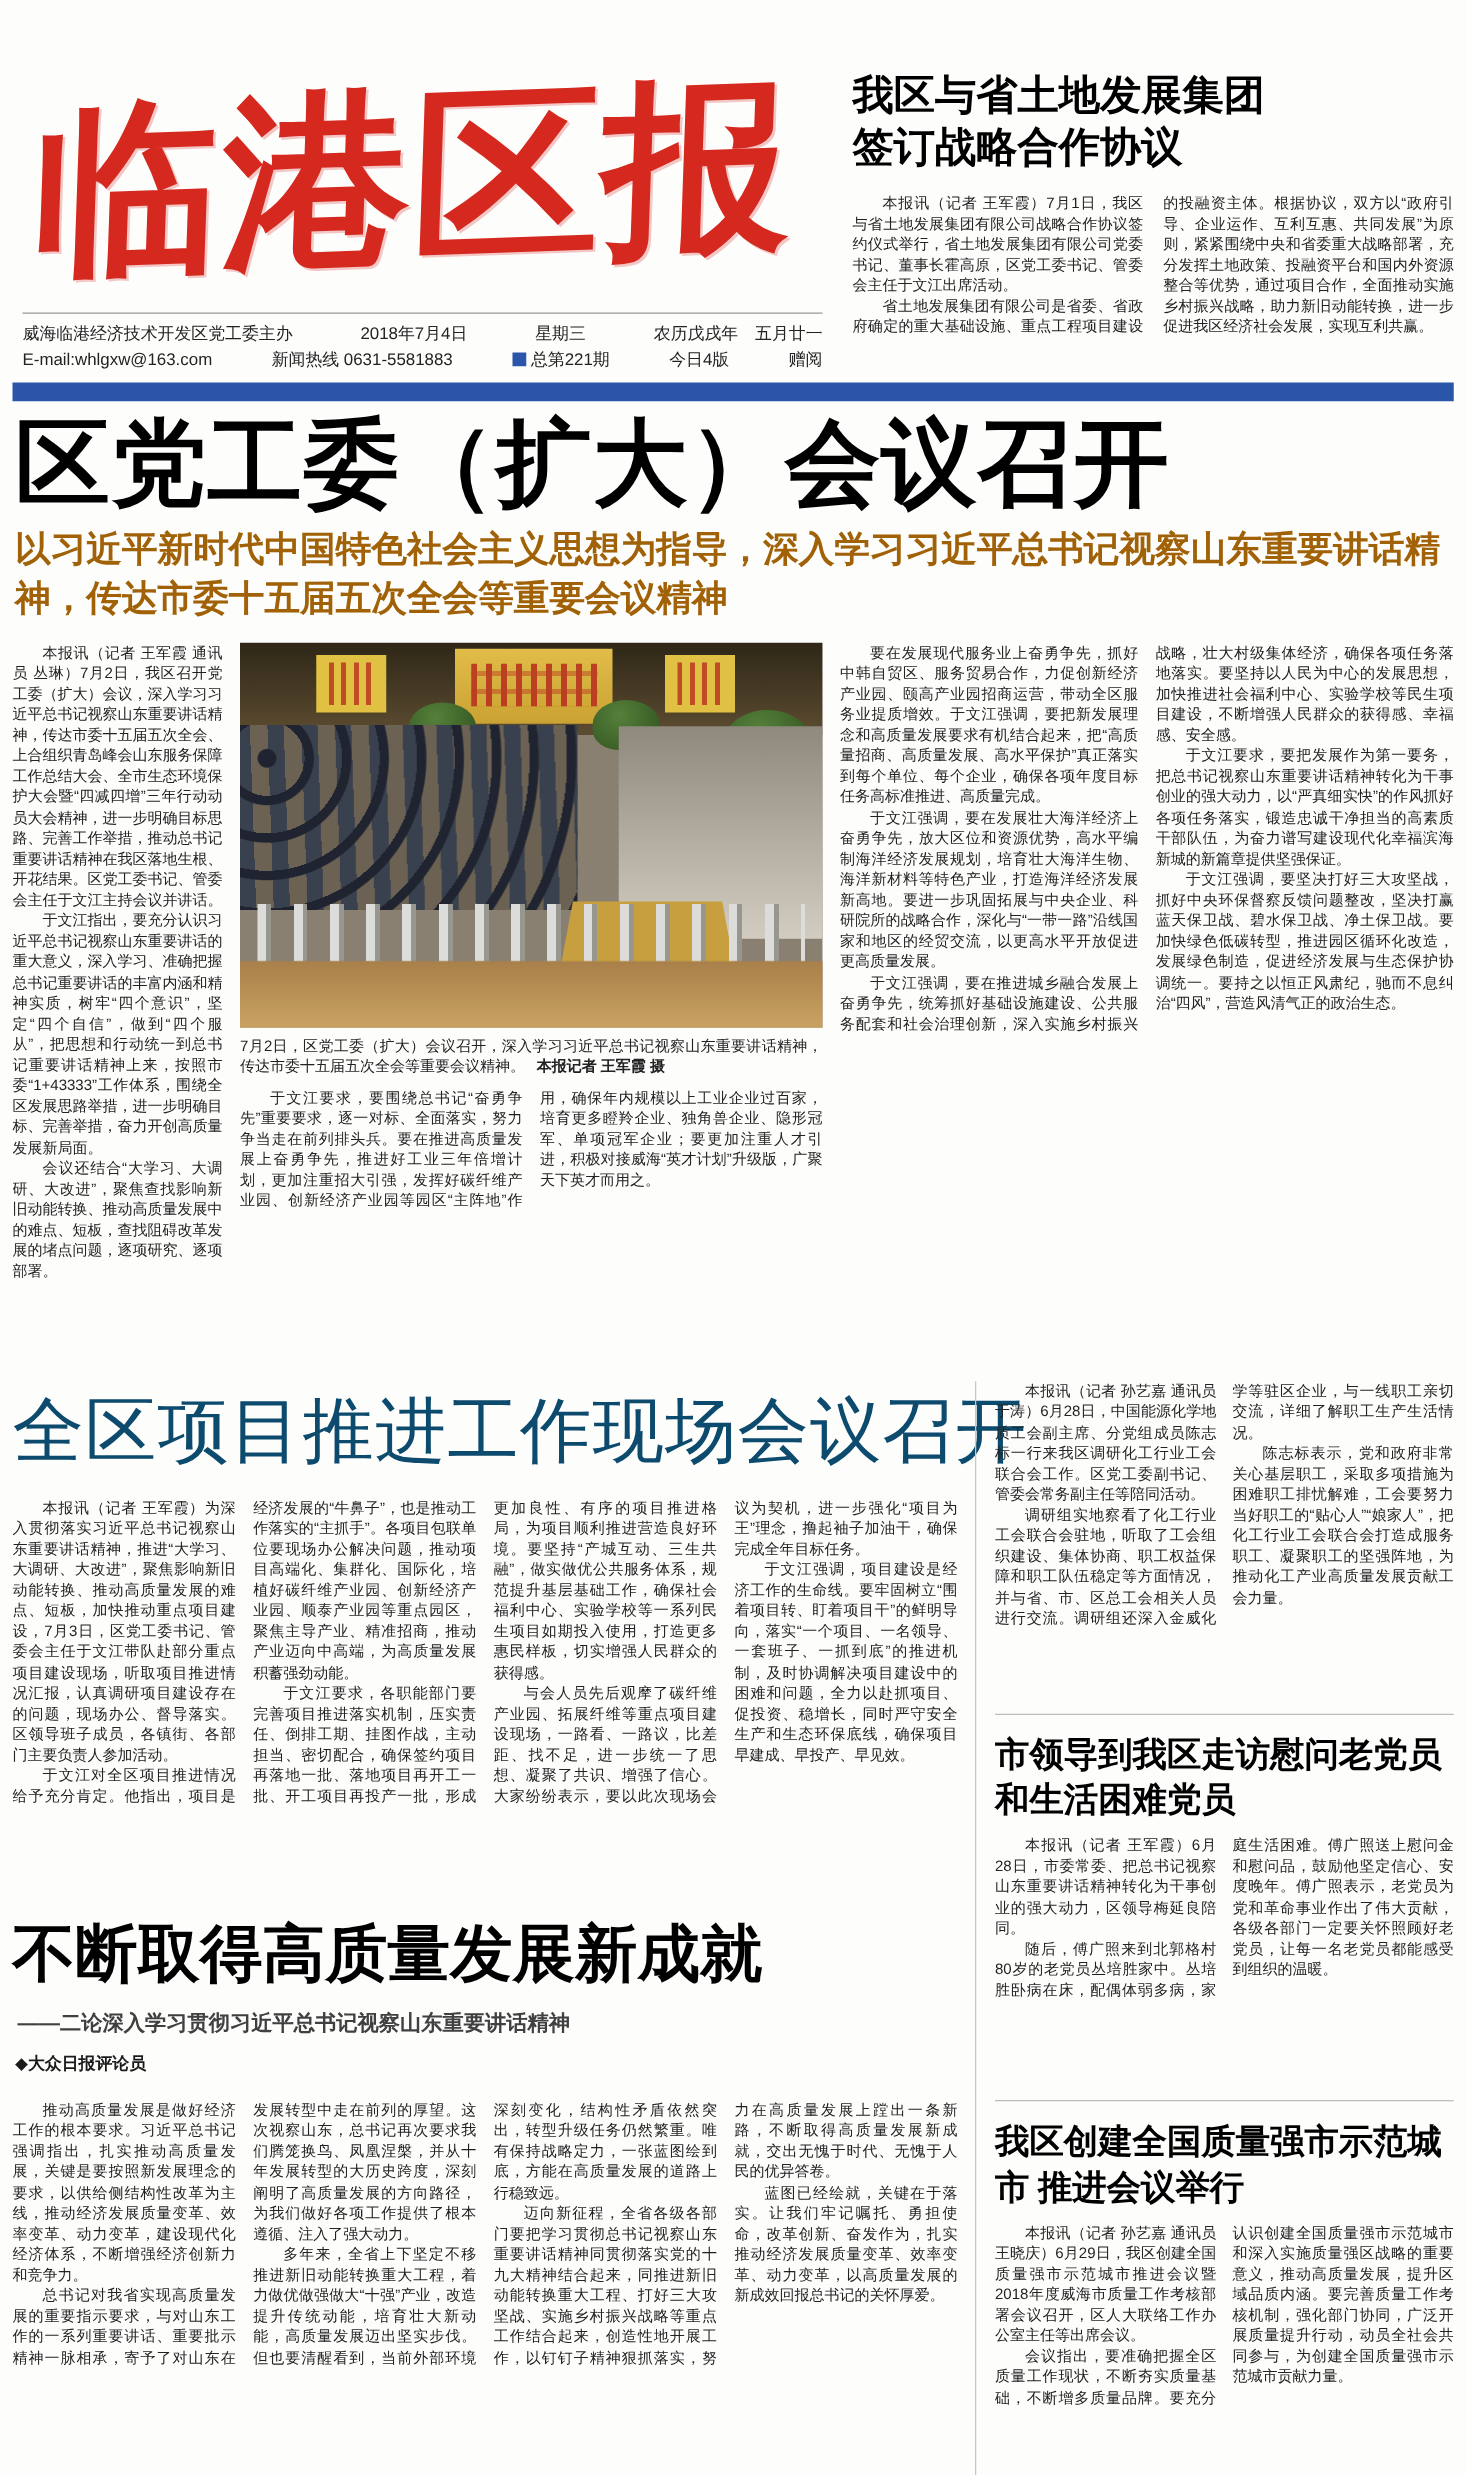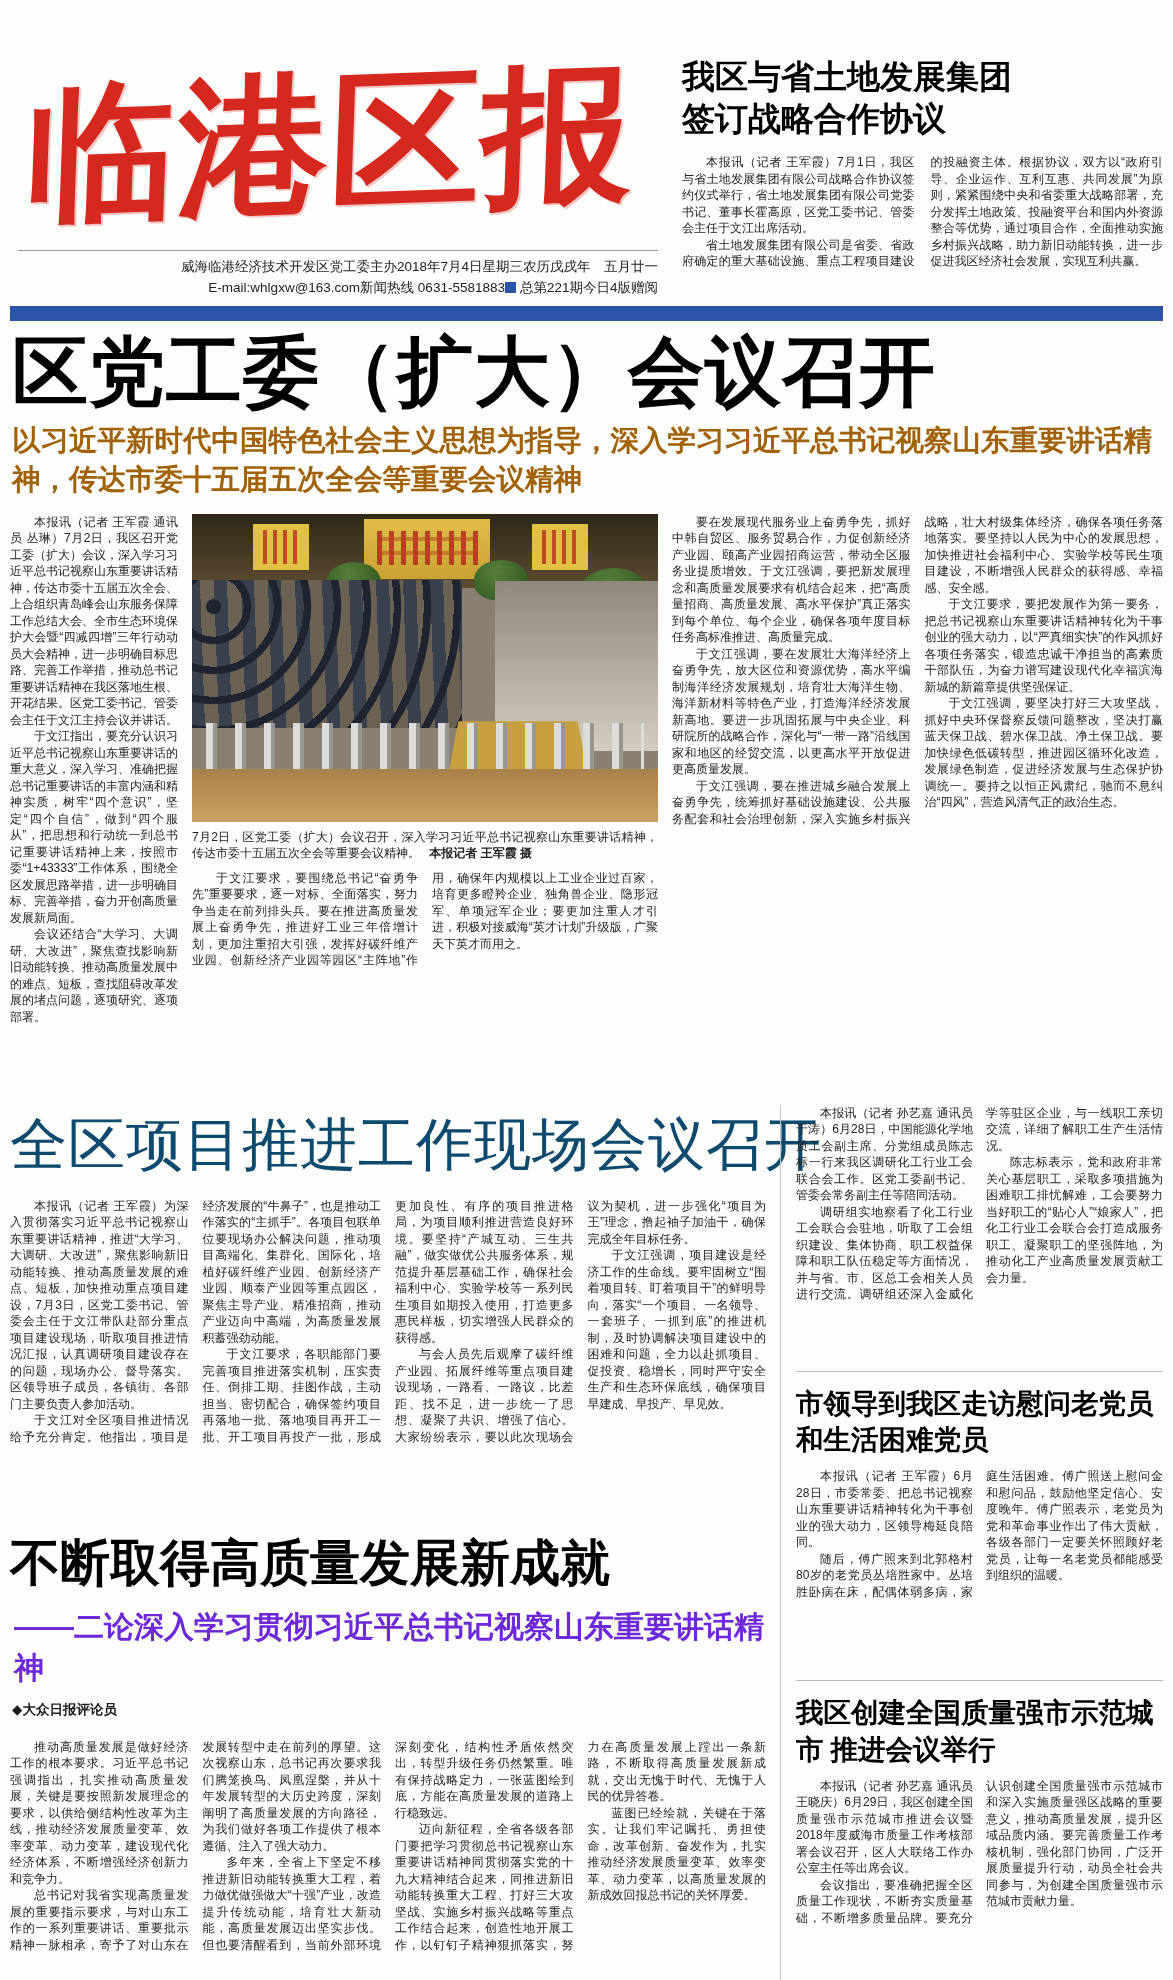--- a/index.html
+++ b/index.html
@@ -11,21 +11,21 @@
   .header { display:flex; align-items:stretch; height:296px; }
   .mast-left { width:648px; display:flex; flex-direction:column; justify-content:flex-end; }
   .mast-title {
     font-family:"Liberation Serif","DejaVu Serif",serif;
     font-size:150px; font-weight:900; color:#d5281f; line-height:1;
     letter-spacing:2px; transform:rotate(-2deg) skewX(-4deg);
     transform-origin:left bottom; margin:28px 0 6px 14px; white-space:nowrap;
     text-shadow:2px 2px 0 rgba(213,40,31,.25);
   }
   .info { border-top:1px solid #999; padding-top:5px; margin:14px 0 4px 8px; font-size:13.5px; color:#222; }
-  .info-row { display:flex; justify-content:flex-end; align-items:center; line-height:21px; }
+  .info-row { display:flex; justify-content:space-between; align-items:center; line-height:21px; }
   .issue { display:flex; align-items:center; gap:4px; }
   .sq { display:inline-block; width:11px; height:11px; background:#2b55a8; }
 
   .tr-article { flex:1; padding:50px 0 0 24px; }
   .tr-title { font-family:"Liberation Serif","DejaVu Serif",serif; font-size:33px; font-weight:900; line-height:1.28; color:#000; }
   .tr-body { margin-top:14px; column-count:2; column-gap:16px; }
   .tr-body p, .bodytext p { font-size:12px; line-height:16.5px; text-align:justify; text-indent:2em; color:#222; }
 
   .blue-bar { height:15px; background:#2b55a8; margin:4px 0 10px 0; }
 
@@ -72,21 +72,21 @@
   .lower { display:flex; gap:0; margin-top:16px; }
   .lower-left { width:770px; padding-right:14px; }
   .sidebar { flex:1; border-left:1px solid #c6c6c2; padding-left:15px; }
 
   .project-headline { font-family:"Liberation Serif","DejaVu Serif",serif; font-size:57px; font-weight:400; color:#0c4a6e; letter-spacing:1px; margin:2px 0 14px 0; white-space:nowrap; }
   .cols4 { column-count:4; column-gap:14px; }
   .project-body { height:310px; overflow:hidden; }
 
   .commentary { margin-top:22px; }
   .commentary-headline { font-family:"Liberation Serif","DejaVu Serif",serif; font-size:50px; font-weight:900; color:#000; white-space:nowrap; }
-  .commentary-sub { font-size:30px; font-weight:bold; color:#6d28d9; margin:10px 0 12px 4px; }
+  .commentary-sub { font-size:17px; font-weight:bold; color:#404040; margin:10px 0 12px 4px; }
   .commentary-byline { font-size:13.5px; font-weight:bold; margin:2px 0 10px 2px; }
   .commentary-body { height:300px; overflow:hidden;margin-top:20px; }
 
   .side-article { padding-bottom:16px; margin-bottom:14px; border-bottom:1px solid #bcbcb8; }
   .side-article:last-child { border-bottom:none; }
   .side-headline { font-family:"Liberation Serif","DejaVu Serif",serif; font-size:27.5px; font-weight:900; line-height:1.32; color:#000; margin-bottom:10px; }
   .cols2s { column-count:2; column-gap:13px; }
   .side-body-a { height:250px; overflow:hidden; }
   .side-body-b { height:196px; overflow:hidden; }
   .side-body-c { height:208px; overflow:hidden; }

